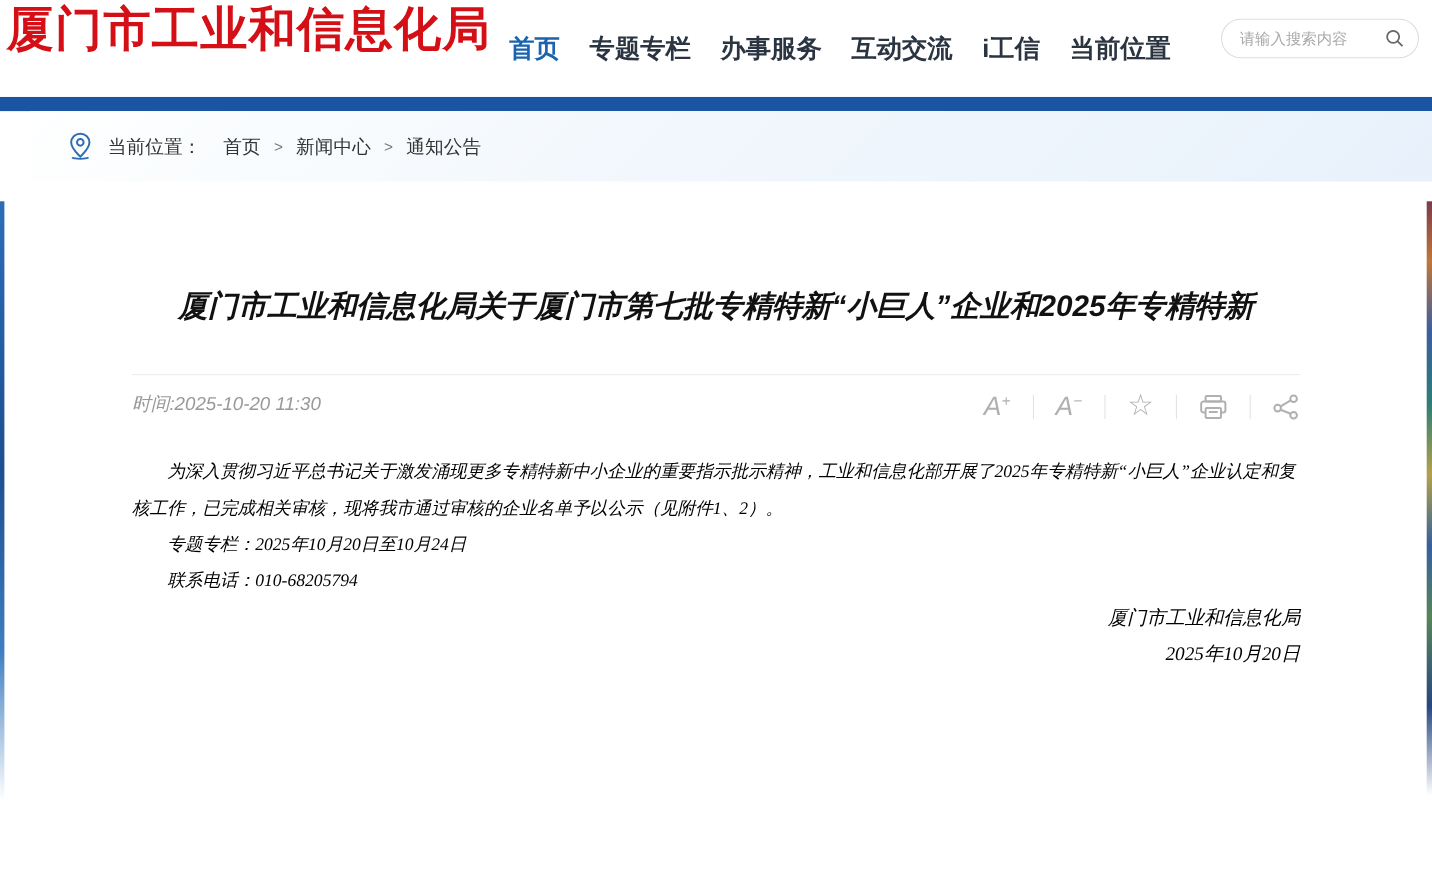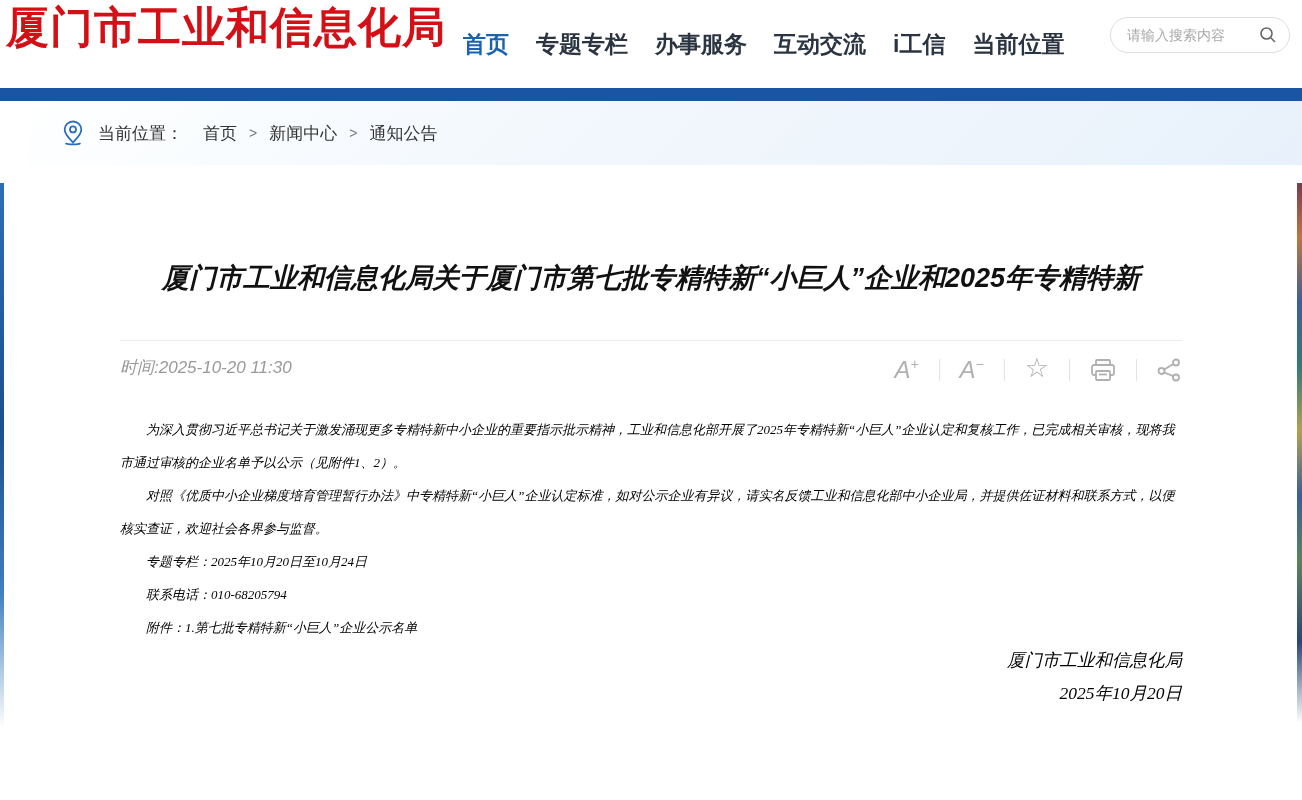--- a/index.html
+++ b/index.html
@@ -49,21 +49,21 @@
   .meta-time { font-size:17px; color:#999; }
   .tools { display:flex; align-items:center; }
   .tool { color:#b0b0b0; cursor:pointer; display:flex; align-items:center; line-height:1; }
   .tool-font { font-size:24px; }
   .tool-font sup { font-size:14px; position:relative; top:-6px; }
   .tool-star { font-size:27px; position:relative; top:-1px; }
   .tool-sep { width:1px; height:22px; background:#e3e3e3; margin:0 20px; }
   .tool svg { display:block; }
 
   .article-body { margin-top:30px; font-family:"Liberation Serif","DejaVu Serif",serif;
-                  font-size:13px; color:#000; line-height:33px; }
+                  font-size:16px; color:#000; line-height:33px; }
   .article-body p { text-indent:2em; }
 
   .signoff { margin-top:0; text-align:right; font-family:"Liberation Serif","DejaVu Serif",serif;
              font-size:17.5px; color:#000; line-height:33px; }
 </style>
 </head>
 <body>
 
 <div class="header">
   <div class="logo-block">
@@ -146,24 +146,22 @@
             <circle cx="19" cy="19.5" r="3"></circle>
             <line x1="7.2" y1="11.5" x2="16.3" y2="5.9"></line>
             <line x1="7.2" y1="14.5" x2="16.3" y2="18.1"></line>
           </svg>
         </span>
       </div>
     </div>
 
     <div class="article-body">
       <p>为深入贯彻习近平总书记关于激发涌现更多专精特新中小企业的重要指示批示精神，工业和信息化部开展了2025年专精特新“小巨人”企业认定和复核工作，已完成相关审核，现将我市通过审核的企业名单予以公示（见附件1、2）。</p>
-      <p>对照《优质中小企业梯度培育管理暂行办法》中专精特新“小巨人”企业认定标准，如对公示企业有异议，请实名反馈工业和信息化部中小企业局，并提供佐证材料和联系方式，以便核实查证，欢迎社会各界参与监督。</p>
       <p>专题专栏：2025年10月20日至10月24日</p>
       <p>联系电话：010-68205794</p>
-      <p>附件：1.第七批专精特新“小巨人”企业公示名单</p>
     </div>
 
     <div class="signoff">
       <div>厦门市工业和信息化局</div>
       <div>2025年10月20日</div>
     </div>
   </div>
 </div>
 
 </body></html>

